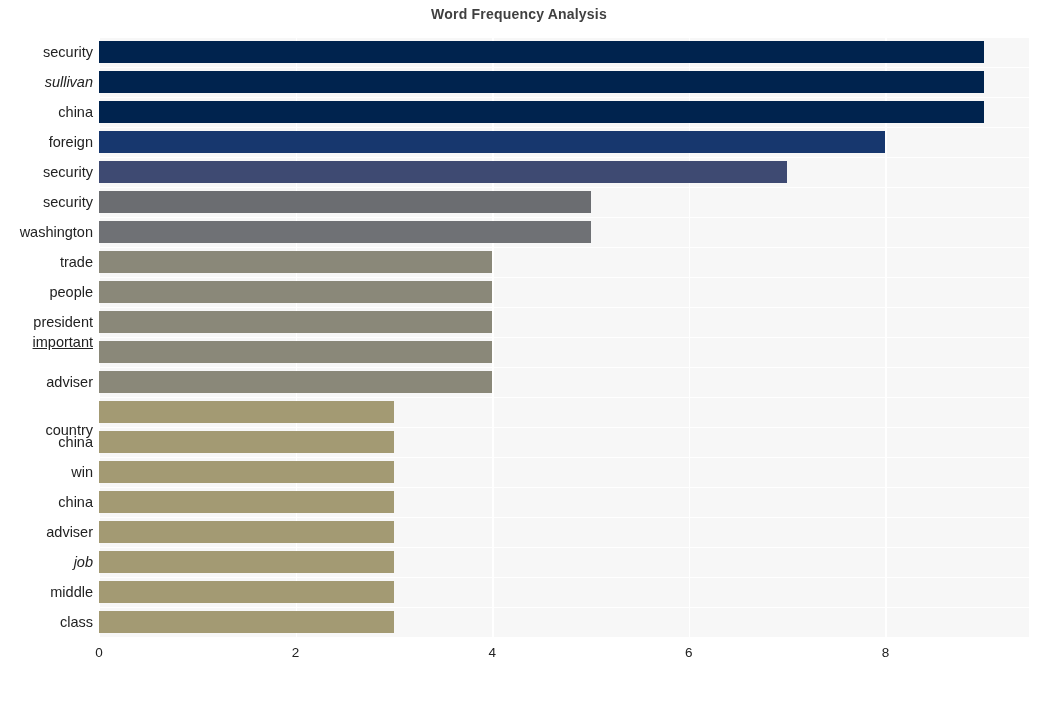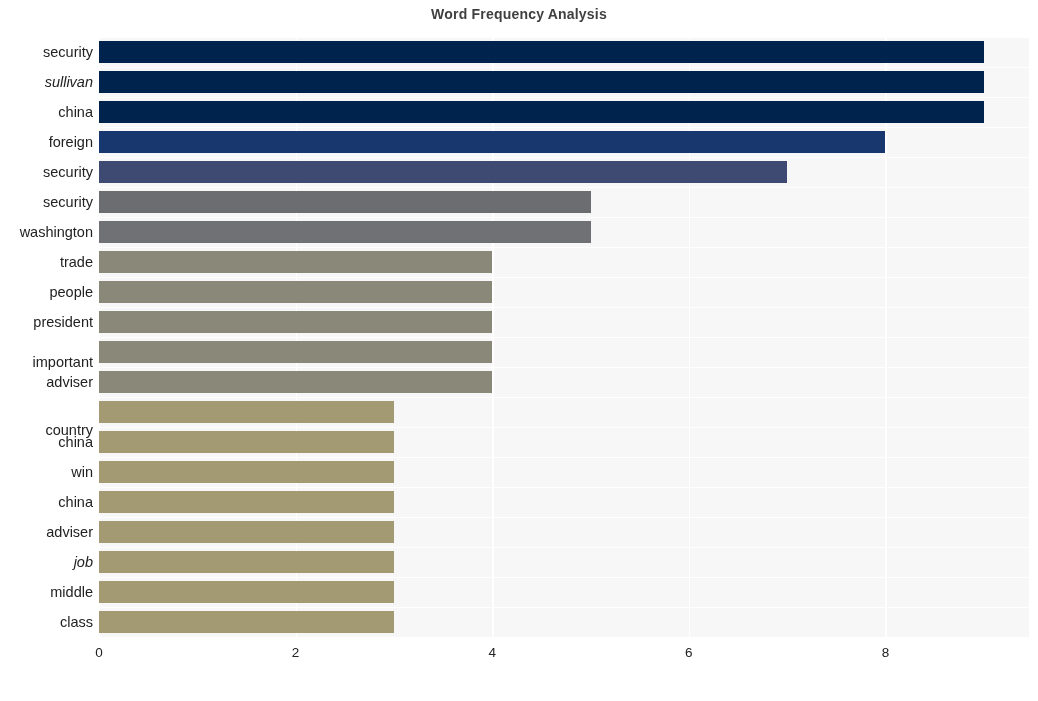--- a/index.html
+++ b/index.html
@@ -161,21 +161,21 @@
       <div class="ylabel" style="top: 4px;">security</div>
       <div class="ylabel" style="top: 34px; font-style: italic;">sullivan</div>
       <div class="ylabel" style="top: 64px;">china</div>
       <div class="ylabel" style="top: 94px;">foreign</div>
       <div class="ylabel" style="top: 124px;">security</div>
       <div class="ylabel" style="top: 154px;">security</div>
       <div class="ylabel" style="top: 184px;">washington</div>
       <div class="ylabel" style="top: 214px;">trade</div>
       <div class="ylabel" style="top: 244px;">people</div>
       <div class="ylabel" style="top: 274px;">president</div>
-      <div class="ylabel" style="top: 314px;">important</div>
+      <div class="ylabel" style="top: 294px; text-decoration: underline;">important</div>
       <div class="ylabel" style="top: 334px;">adviser</div>
       <div class="ylabel" style="top: 382px;">country</div>
       <div class="ylabel" style="top: 394px;">china</div>
       <div class="ylabel" style="top: 424px;">win</div>
       <div class="ylabel" style="top: 454px;">china</div>
       <div class="ylabel" style="top: 484px;">adviser</div>
       <div class="ylabel" style="top: 514px; font-style: italic;">job</div>
       <div class="ylabel" style="top: 544px;">middle</div>
       <div class="ylabel" style="top: 574px;">class</div>
     </div>

